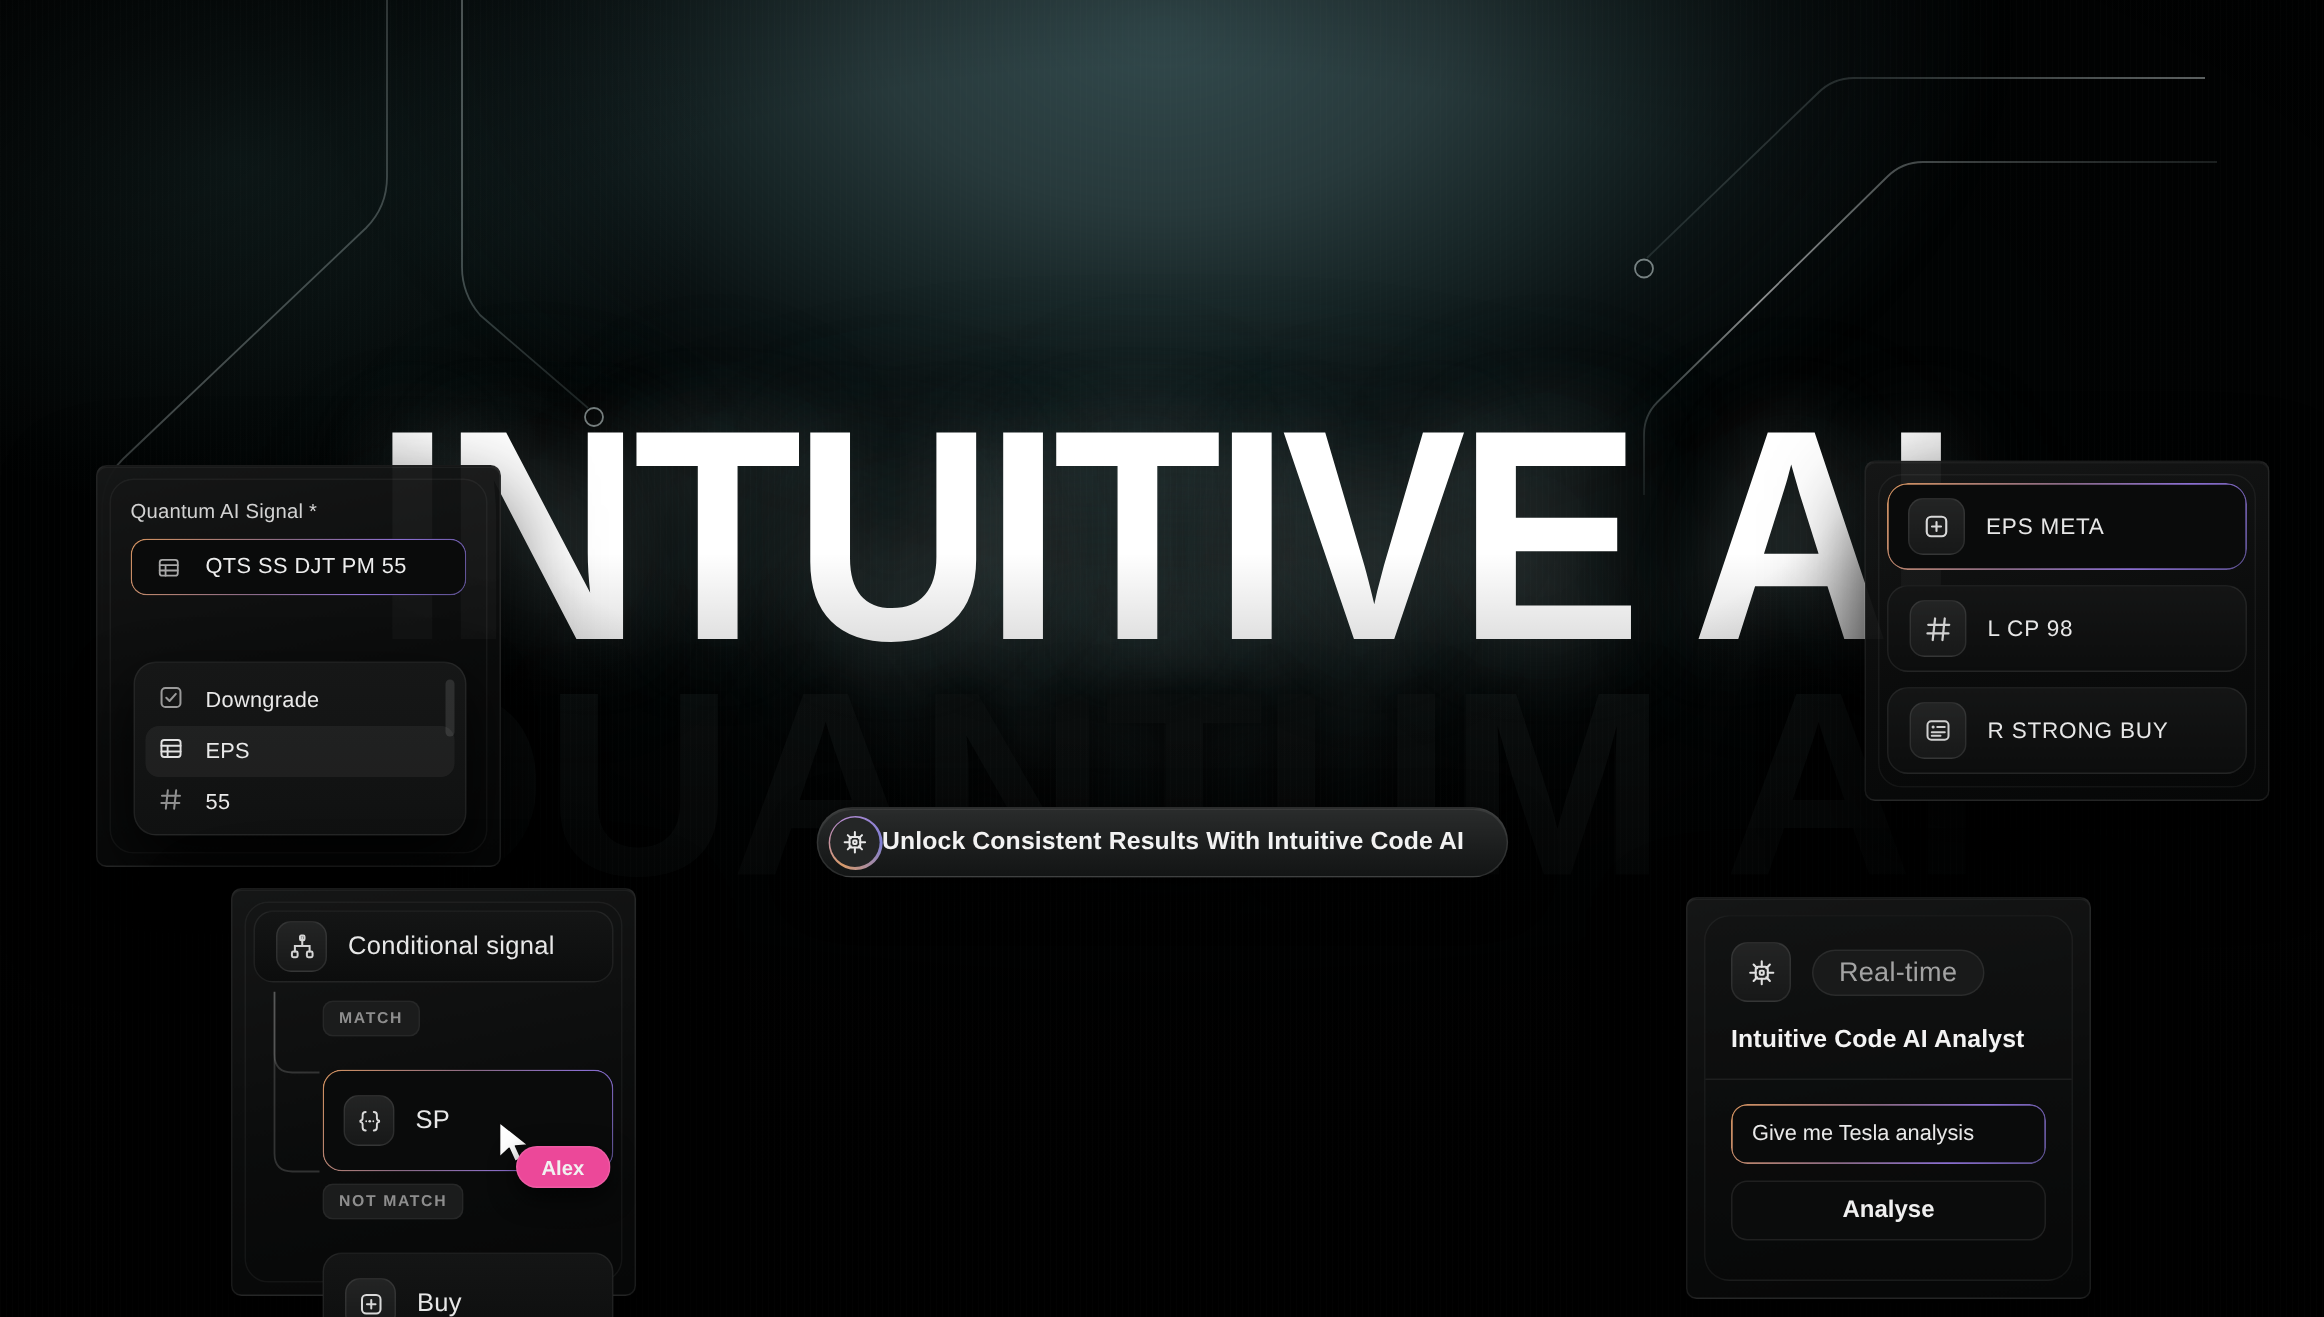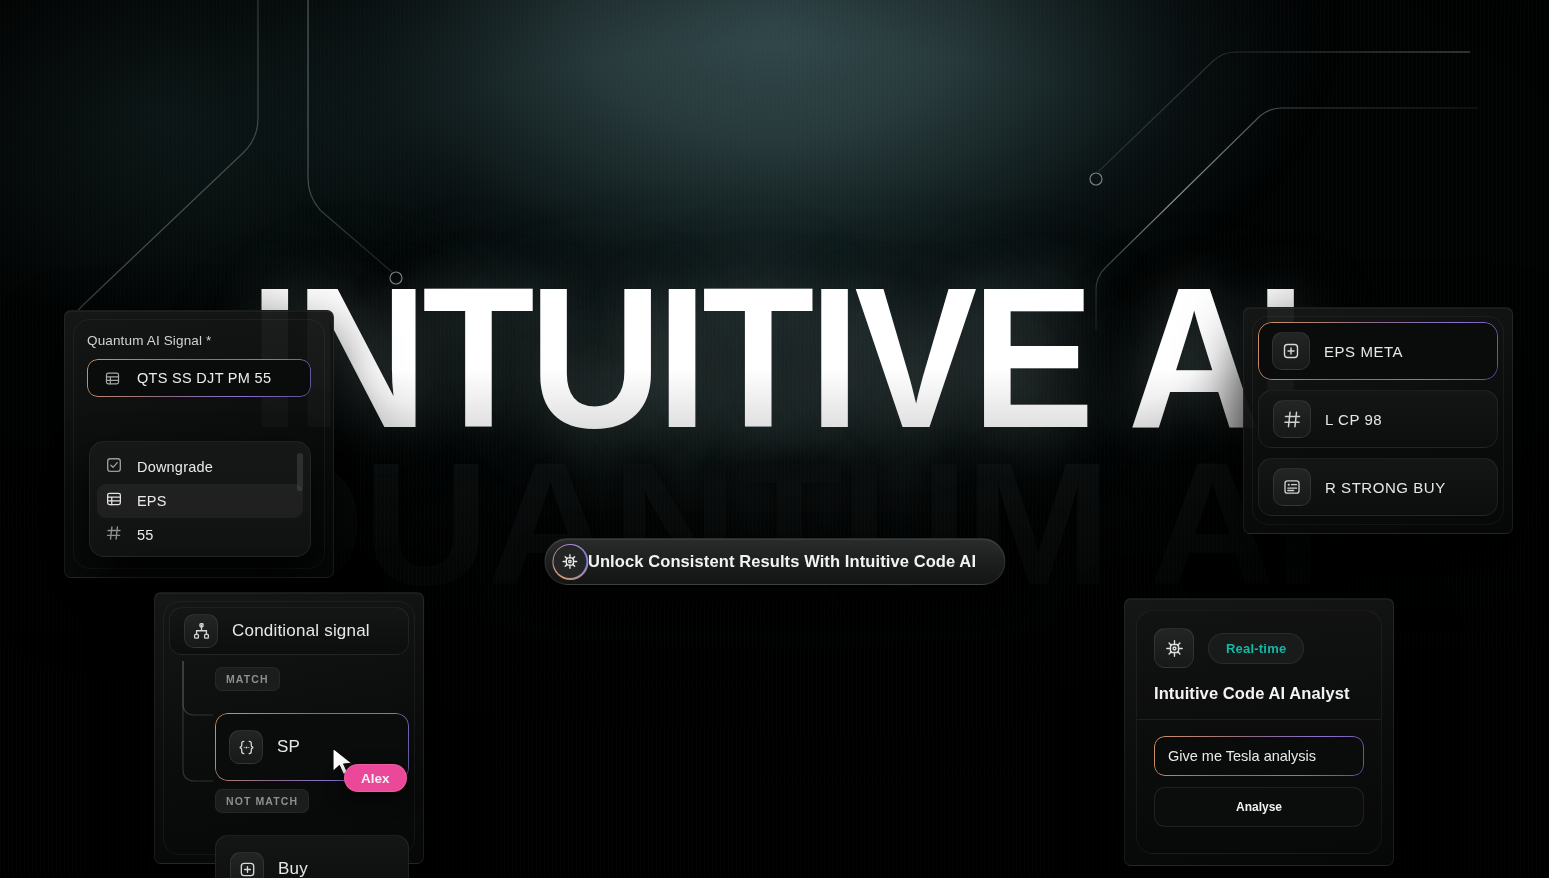--- a/index.html
+++ b/index.html
@@ -254,23 +254,22 @@
     background:linear-gradient(180deg, rgba(17,18,18,.7) 0%, rgba(8,9,9,.7) 100%);
     padding:17px 17px 0 17px;
   }
   .analyst-top { display:flex; align-items:center; gap:14px; }
   .badge-rt {
     display:inline-flex; align-items:center; justify-content:center;
     height:31px; padding:0 17px;
     border-radius:999px;
     background:#191a1a;
     border:1px solid rgba(255,255,255,.075);
-    font-size:13px; color:#14b8a6; letter-spacing:.2px;
-    cursor:pointer;
-    font-weight:bold;
+    font-size:18px; color:#a3a3a3; letter-spacing:.2px;
+    cursor:pointer;
   }
   .analyst-title {
     margin-top:16px;
     font-size:16.5px; font-weight:700; color:#f3f3f3; letter-spacing:.1px;
   }
   .analyst-div {
     margin:16px -17px 0 -17px;
     height:1px; background:rgba(255,255,255,.07);
   }
   .prompt-field {
@@ -281,21 +280,21 @@
     font-size:14.5px; color:#e9e9e9;
     cursor:text;
   }
   .analyse-btn {
     margin-top:11px;
     display:flex; align-items:center; justify-content:center;
     height:40px;
     border-radius:11px;
     background:#0b0c0c;
     border:1px solid rgba(255,255,255,.085);
-    font-size:12px; font-weight:600; color:#f0f0f0;
+    font-size:16px; font-weight:600; color:#f0f0f0;
     cursor:pointer;
   }
 </style>
 </head>
 <body>
 
 <div id="stage">
 
   <div class="glow-top"></div>
   <div class="glow-topleft"></div>

